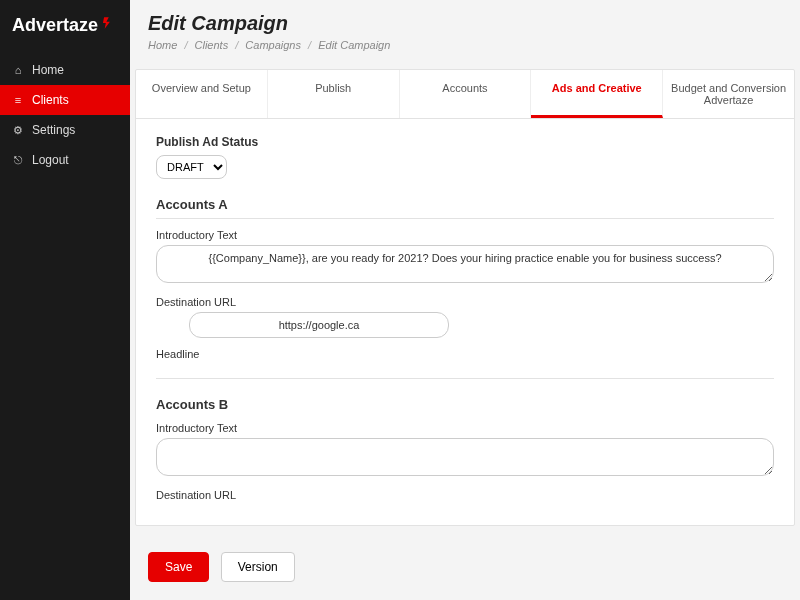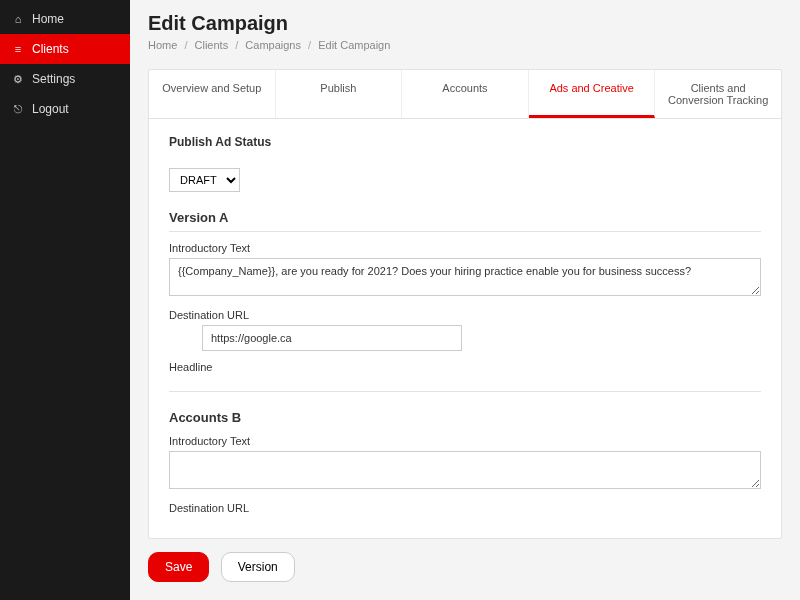--- a/index.html
+++ b/index.html
@@ -10,60 +10,68 @@
   .sidebar { width: 130px; background: #1a1a1a; color: #ddd; display: flex; flex-direction: column; }
   .brand { padding: 14px 12px; font-size: 18px; font-weight: bold; color: #fff; display: flex; align-items: center; }
   .brand .bolt { color: #e60000; margin-left: 2px; font-size: 18px; }
   .nav { list-style: none; margin-top: 4px; }
   .nav li { display: flex; align-items: center; gap: 8px; padding: 8px 12px; font-size: 12px; cursor: pointer; }
   .nav li.active { background: #e60000; color: #fff; }
   .nav .ico { width: 12px; text-align: center; font-size: 11px; opacity: 0.9; }
 
   
   .main { flex: 1; display: flex; flex-direction: column; overflow: hidden; }
-  .page-header { padding: 12px 18px 8px; background: #f4f4f4; }
+  .page-header { padding: 12px 18px 8px; background: #f4f4f4; font-style: italic; }
   .page-title { font-size: 20px; font-weight: bold; color: #222; }
   .breadcrumb { margin-top: 4px; font-size: 11px; color: #888; }
   .breadcrumb a { color: #888; text-decoration: none; }
   .breadcrumb .sep { margin: 0 4px; color: #aaa; }
 
-  .content { flex: 1; padding: 10px 18px 0; overflow-y: auto; }
+  .content { flex: 1; padding: 10px 5px 0; overflow-y: auto; }
   .card { background: #fff; border: 1px solid #e2e2e2; border-radius: 2px; }
 
   
   .tabs { display: flex; border-bottom: 1px solid #e2e2e2; }
   .tab { flex: 1; text-align: center; font-size: 11px; padding: 12px 6px; color: #555; cursor: pointer; border-right: 1px solid #eee; }
   .tab:last-child { border-right: none; }
-  .tab.active { color: #e60000; border-bottom: 3px solid #e60000; font-weight: 400; }
+  .tab.active { color: #e60000; border-bottom: 3px solid #e60000; font-weight: 700; }
 
   .form-area { padding: 16px 20px 20px; }
-  .group-label { font-size: 12px; font-weight: bold; color: #333; margin-bottom: 19px; display: block; }
-  .select { border: 1px solid #ccc; background: #fff; font-size: 11px; padding: 4px 6px; border-radius: 0; }
+  .group-label { font-size: 12px; font-weight: bold; color: #333; margin-bottom: 6px; display: block; }
+  .select { border: 1px solid #ccc; background: #fff; font-size: 11px; padding: 4px 6px; border-radius: 8px; }
 
   .version-title { font-size: 13px; font-weight: bold; color: #333; margin-top: 18px; margin-bottom: 6px; }
   .field-label { font-size: 11px; color: #333; margin-top: 10px; margin-bottom: 4px; display: block; }
   .textarea, .input {
     width: 100%; border: 1px solid #ccc; background: #fff;
-    font-size: 11px; padding: 6px 8px; border-radius: 0;
-    font-family: inherit; resize: vertical; color: #333;
+    font-size: 11px; padding: 6px 8px; border-radius: 12px;
+    font-family: inherit; resize: vertical; color: #333; text-align: center;
   }
   .textarea { min-height: 30px; }
   .input.narrow { max-width: 260px; margin-left: 33px; }
   .textarea::placeholder, .input::placeholder { color: #999; }
   hr.sep { border: none; border-top: 1px solid #e2e2e2; margin: 18px 0 0; }
 
   
   .footer { padding: 12px 18px 18px; background: #f4f4f4; }
-  .btn { font-size: 12px; padding: 7px 16px; border-radius: 10px; border: 1px solid #ccc; background: #fff; cursor: pointer; }
+  .btn { font-size: 12px; padding: 7px 16px; border-radius: 4px; border: 1px solid #ccc; background: #fff; cursor: pointer; }
   .btn.primary { background: #e60000; border-color: #e60000; color: #fff; margin-right: 8px; }
 </style>
 </head>
 <body>
 
 <aside class="sidebar">
+  <div class="brand">
+    <span>Advertaze</span>
+    <span class="bolt">
+      <svg width="14" height="18" viewBox="0 0 24 24" fill="#e60000">
+          <path d="M7 2 L15 2 L11 10 L17 10 L8 22 L10 12 L5 12 Z"></path>
+        </svg>
+    </span>
+  </div>
   <ul class="nav">
     <li>
       <span class="ico">⌂</span>
       <span>Home</span>
     </li>
     <li class="active">
       <span class="ico">≡</span>
       <span>Clients</span>
     </li>
     <li>
@@ -92,32 +100,32 @@
   </header>
 
   <div class="content">
     <div class="card">
 
       <div class="tabs">
         <div class="tab">Overview and Setup</div>
         <div class="tab">Publish</div>
         <div class="tab">Accounts</div>
         <div class="tab active">Ads and Creative</div>
-        <div class="tab">Clients and Conversion Tracking</div>
+        <div class="tab">Budget and Conversion Advertaze</div>
       </div>
 
       <div class="form-area">
         
         <label class="group-label">Publish Ad Status</label>
         <select class="select">
           <option>DRAFT</option>
         </select>
 
         
-        <div class="version-title">Version A</div>
+        <div class="version-title">Accounts A</div>
         <hr class="sep" style="margin:6px 0 0">
 
         <label class="field-label">Introductory Text</label>
         <textarea class="textarea" rows="2" style="">{{Company_Name}}, are you ready for 2021? Does your hiring practice enable you for business success?</textarea>
 
         <label class="field-label">Destination URL</label>
         <input class="input narrow" type="text" value="https://google.ca" style="">
 
         <label class="field-label">Headline</label>
 

